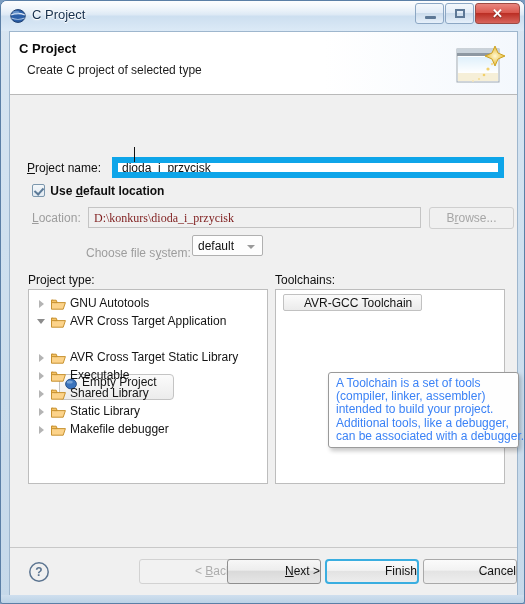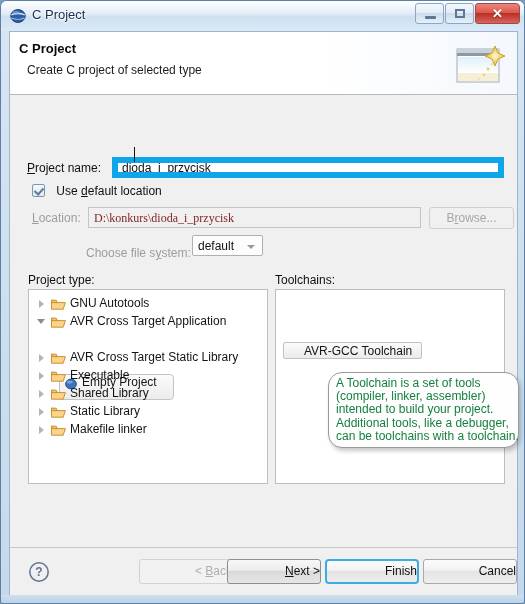--- a/index.html
+++ b/index.html
@@ -116,21 +116,21 @@
   .cbx{
     position:relative;display:inline-block;vertical-align:middle;
     width:13px;height:13px;box-sizing:border-box;
     border:1px solid #7c97ad;border-radius:2px;
     background:linear-gradient(to bottom,#f3f7fa 0%,#e3ebf2 100%);
   }
   .cbx::after{
     content:"";position:absolute;left:3px;top:1px;width:4px;height:7px;
     border:solid #5d7b98;border-width:0 2px 2px 0;transform:rotate(42deg);
   }
-  #row-default .lbl{margin-left:8px;vertical-align:middle;}
+  #row-default .lbl{margin-left:2px;vertical-align:middle;font-weight:bold;}
 
   
   #row-loc{position:absolute;left:22px;top:112px;width:472px;height:22px;}
   #lbl-loc{position:absolute;left:0;top:4px;}
   #inp-loc{
     position:absolute;left:56px;top:0;width:333px;height:21px;
     box-sizing:border-box;background:#f0f0f0;border:1px solid #c4c4c4;
     font-size:12px;color:#7f1d1d;padding:3px 0 0 5px;white-space:nowrap;overflow:hidden;font-family:Liberation Serif, serif;
   }
   #btn-browse{
@@ -198,24 +198,24 @@
     box-sizing:border-box;
     background:linear-gradient(to bottom,#fbfbfb 0%,#ebebeb 100%);
     border:1px solid #c1c1c1;border-radius:2px;
   }
   #tc-chip .t{position:absolute;left:20px;top:0;line-height:16px;font-size:12px;color:#141414;white-space:nowrap;}
 
   
   #tooltip{
     position:absolute;left:318px;top:277px;width:191px;height:76px;
     box-sizing:border-box;
-    background:#fefefe;border:1px solid #9a9a9a;border-radius:14px;
+    background:#fefefe;border:1px solid #9a9a9a;border-radius:3px;
     box-shadow:2px 3px 4px rgba(0,0,0,.22);
     padding:4px 6px 0 7px;
-    font-size:12px;color:#15803d;line-height:13.2px;
+    font-size:12px;color:#3b82f6;line-height:13.2px;
   }
   #tooltip div{white-space:nowrap;}
 
   
   #row-show{position:absolute;left:22px;top:397px;height:16px;}
   #row-show .lbl{margin-left:7px;vertical-align:middle;}
 
   
   #footer{
     position:absolute;left:0;bottom:0;right:0;height:49px;
@@ -399,37 +399,37 @@
                   <path d="M0.5 2.2 L0.5 4.6 L6.2 4.6 L5.2 2.2 Z" fill="#f6c366" stroke="#c79231" stroke-width="1" stroke-linejoin="round"></path>
                 </svg></span>
               <span class="tlabel">Static Library</span>
             </div>
             <div class="trow">
               <span class="twist closed"></span>
               <span class="ico-folder"><svg width="15" height="12" viewBox="0 0 15 12">
                   <path d="M0.5 2.2 L0.5 11.2 L12.2 11.2 L14.4 4.6 L3.2 4.6 L2.1 2.2 Z" fill="#fcd38a" stroke="#c79231" stroke-width="1" stroke-linejoin="round"></path>
                   <path d="M0.5 2.2 L0.5 4.6 L6.2 4.6 L5.2 2.2 Z" fill="#f6c366" stroke="#c79231" stroke-width="1" stroke-linejoin="round"></path>
                 </svg></span>
-              <span class="tlabel">Makefile linker</span>
+              <span class="tlabel">Makefile debugger</span>
             </div>
           </div>
       </div>
 
       <div id="panel-tchain" class="panel">
-        <div id="tc-chip" style="width: 138.8px; margin-top: 48px;">
+        <div id="tc-chip" style="width: 138.8px;">
           <span class="t">AVR-GCC Toolchain</span>
         </div>
       </div>
 
       <div id="tooltip">
         <div>A Toolchain is a set of tools</div>
         <div>(compiler, linker, assembler)</div>
         <div>intended to build your project.</div>
         <div>Additional tools, like a debugger,</div>
-        <div>can be toolchains with a toolchain.</div>
+        <div>can be associated with a debugger.</div>
       </div>
 
     </div>
 
     <div id="footer">
       <span id="help-icon">
         <svg width="22" height="22" viewBox="0 0 22 22">
           <circle cx="11" cy="11" r="9.2" fill="none" stroke="#5b7490" stroke-width="1.5"></circle>
           <text x="11" y="15.4" font-family="Liberation Sans, sans-serif" font-size="12" font-weight="bold" fill="#5b7490" text-anchor="middle">?</text>
         </svg>

